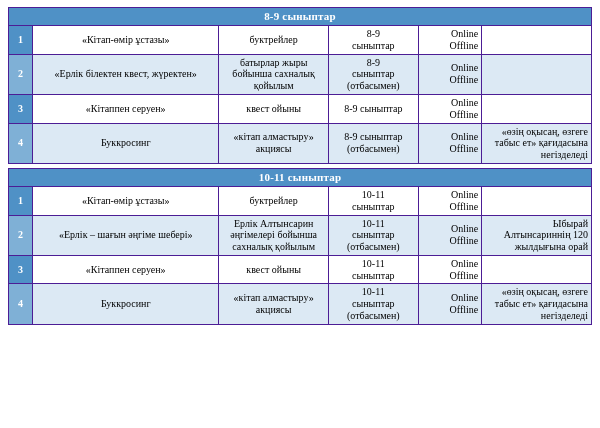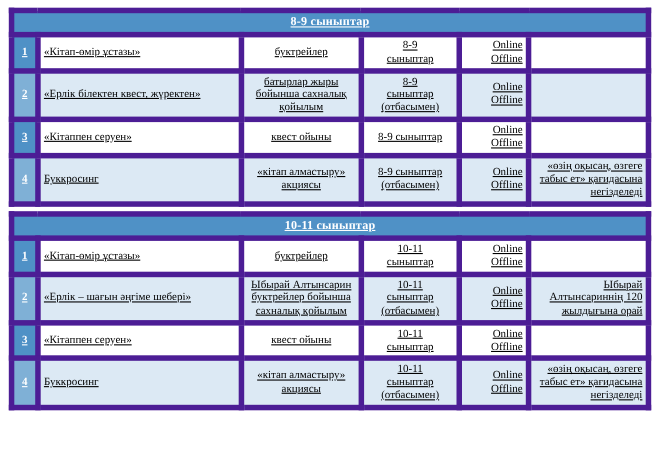--- a/index.html
+++ b/index.html
@@ -22,25 +22,24 @@
   }
   table.grid {
     border-collapse: collapse;
     table-layout: fixed;
     width: 584px;
     margin: 7px auto 0 auto;
     font-size: 10px;
     color: #000000;
   }
   table.grid td, table.grid th {
-    border: 5px solid #4c1d95;
+    border: 1px solid #4c1d95;
     padding: 2px 3px;
     vertical-align: middle;
     line-height: 1.18;
-    text-decoration: underline;
   }
   
   col.c-num   { width: 22px; }
   col.c-name  { width: 170px; }
   col.c-form  { width: 100px; }
   col.c-class { width: 82px; }
   col.c-mode  { width: 58px; }
   col.c-note  { width: 100px; }
 
   .section-head {
@@ -57,21 +56,21 @@
     color: #ffffff;
     text-align: center;
     font-weight: bold;
     font-size: 10px;
   }
   .num-cell.alt {
     background: #7fb0d6;
   }
   .row-a td.body { background: #ffffff; }
   .row-b td.body { background: #dce9f4; }
-  .name-cell { text-align: left; padding-left: 5px; }
+  .name-cell { text-align: center; padding-left: 5px; }
   .center { text-align: center; }
   .mode-cell { text-align: right; line-height: 1.2; }
   .note-cell { text-align: right; padding-left: 4px; line-height: 1.2; }
 </style>
 </head>
 <body>
 
 <div class="page">
 
   <table class="grid">
@@ -155,21 +154,21 @@
         <td class="body center" style="white-space:pre-line">10-11
 сыныптар</td>
         <td class="body mode-cell" style="white-space:pre-line">Online
 Offline</td>
         <td class="body note-cell"></td>
       </tr>
 
       <tr class="row-b">
         <td class="num-cell alt">2</td>
         <td class="body name-cell">«Ерлік – шағын әңгіме шебері»</td>
-        <td class="body center">Ыбырай Алтынсарин буктрейлер бойынша сахналық қойылым</td>
+        <td class="body center">Ерлік Алтынсарин әңгімелері бойынша сахналық қойылым</td>
         <td class="body center" style="white-space:pre-line">10-11
 сыныптар
 (отбасымен)</td>
         <td class="body mode-cell" style="white-space:pre-line">Online
 Offline</td>
         <td class="body note-cell center">Ыбырай Алтынсариннің 120 жылдығына орай</td>
       </tr>
 
       <tr class="row-a">
         <td class="num-cell">3</td>

